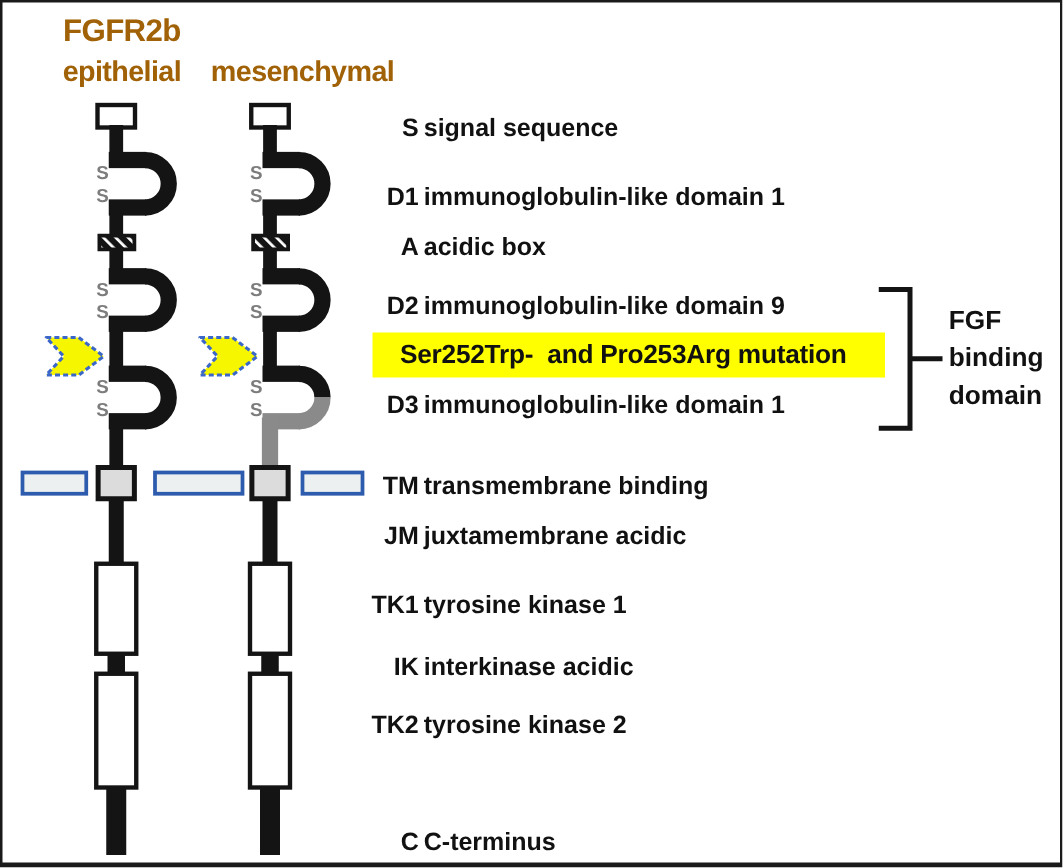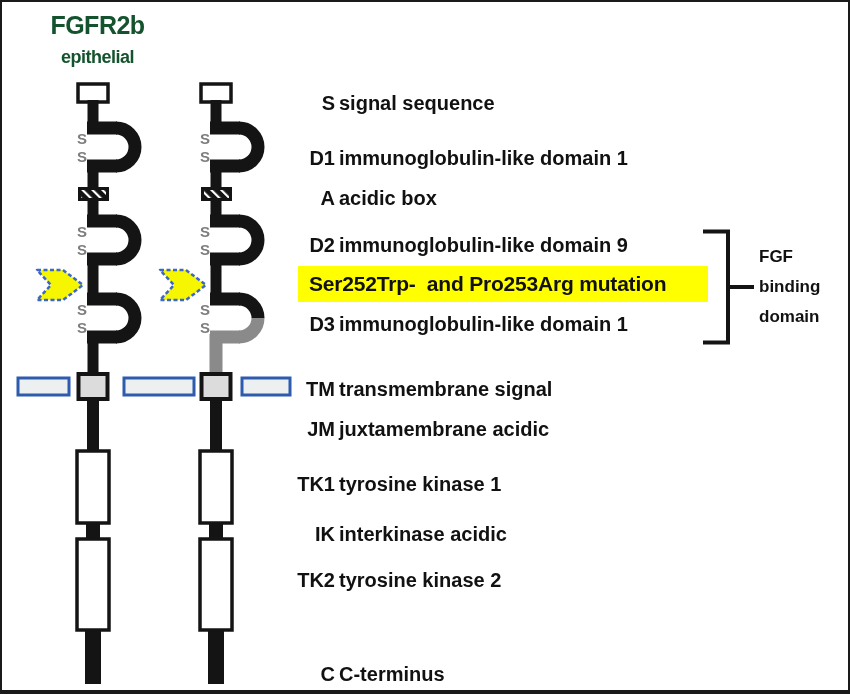--- a/index.html
+++ b/index.html
@@ -17,33 +17,33 @@
   .arc-gray{stroke:var(--splice-gray); stroke-width:13; fill:none;}
   .gray{fill:var(--splice-gray);}
   .whitebox{fill:#fff; stroke:var(--structure-black); stroke-width:3.5;}
   .tmbox{fill:var(--tm-box-fill); stroke:var(--structure-black); stroke-width:4;}
   .membrane{fill:var(--membrane-fill); stroke:var(--membrane-blue); stroke-width:3;}
   .arrow{fill:var(--arrow-yellow); stroke:var(--arrow-border); stroke-width:2.5; stroke-dasharray:4 2.5; stroke-linejoin:round;}
   .ss{fill:var(--disulfide-gray); font-family:"Liberation Sans",sans-serif; font-weight:bold; font-size:15px; text-anchor:middle;}
   .bracket{stroke:var(--structure-black); stroke-width:4; fill:none;}
 
   
-  .col-head{position:absolute; text-align:center; font-weight:bold; color:#14532d; letter-spacing:-0.5px;}
+  .col-head{position:absolute; text-align:center; font-weight:bold; color:#a16207; letter-spacing:-0.5px;}
   .gene{font-size:25px; line-height:30px;}
-  .tissue{font-size:18px; line-height:28px;}
+  .tissue{font-size:23px; line-height:28px;}
   .legend-row{position:absolute; height:26px; line-height:26px; font-weight:bold; font-size:20px; color:#111;}
   .legend-abbr{position:absolute; left:288px; width:45px; text-align:right; top:0;}
   .legend-desc{position:absolute; left:337px; top:0; white-space:nowrap;}
   .mutation-bar{
     position:absolute; left:296px; top:264px; width:410px; height:36px;
     background:var(--highlight-yellow); font-weight:bold; font-size:21px;
-    line-height:36px; padding-left:11px; box-sizing:border-box;
+    line-height:36px; padding-left:22px; box-sizing:border-box;
     white-space:pre; color:#111; letter-spacing:-0.2px;
   }
-  .fgf-label{position:absolute; left:757px; top:240px; font-weight:bold; font-size:17px; line-height:30px; color:#111;}
+  .fgf-label{position:absolute; left:757px; top:240px; font-weight:bold; font-size:21px; line-height:30px; color:#111;}
 </style>
 </head>
 <body>
 
 <div class="frame">
 
   <svg class="diagram" viewBox="0 0 850 694" aria-hidden="true">
     <defs>
       <pattern id="hatch" patternUnits="userSpaceOnUse" width="7" height="7" patternTransform="rotate(-45)">
         <rect width="7" height="7" fill="#141414"></rect>
@@ -153,20 +153,21 @@
     <rect class="membrane" x="240" y="376" width="48" height="17"></rect>
 
     <polygon class="arrow" points="35,268 61,268 81,283 61,298 35,298 49,283"></polygon>
     <polygon class="arrow" points="158,268 184,268 204,283 184,298 158,298 172,283"></polygon>
 
     <path class="bracket" d="M701 229.5 H726 V340.5 H701 M726 285 H752"></path>
   </svg>
 
   <div class="col-head gene" style="left:28px;  top:8px;  width:135px;">FGFR2b</div>
   <div class="col-head tissue" style="left:28px;  top:41px; width:135px;">epithelial</div>
+  <div class="col-head tissue" style="left:150px; top:41px; width:180px;">mesenchymal</div>
 
   <div class="legend-row" style="top:88px;">
     <span class="legend-abbr">S</span>
     <span class="legend-desc">signal sequence</span>
   </div>
   <div class="legend-row" style="top:143px;">
     <span class="legend-abbr">D1</span>
     <span class="legend-desc">immunoglobulin-like domain 1</span>
   </div>
   <div class="legend-row" style="top:183px;">
@@ -179,21 +180,21 @@
   </div>
 
   <div class="mutation-bar">Ser252Trp-  and Pro253Arg mutation</div>
 
   <div class="legend-row" style="top:309px;">
     <span class="legend-abbr">D3</span>
     <span class="legend-desc">immunoglobulin-like domain 1</span>
   </div>
   <div class="legend-row" style="top:374px;">
     <span class="legend-abbr">TM</span>
-    <span class="legend-desc">transmembrane signal</span>
+    <span class="legend-desc">transmembrane binding</span>
   </div>
   <div class="legend-row" style="top:414px;">
     <span class="legend-abbr">JM</span>
     <span class="legend-desc">juxtamembrane acidic</span>
   </div>
   <div class="legend-row" style="top:469px;">
     <span class="legend-abbr">TK1</span>
     <span class="legend-desc">tyrosine kinase 1</span>
   </div>
   <div class="legend-row" style="top:519px;">

